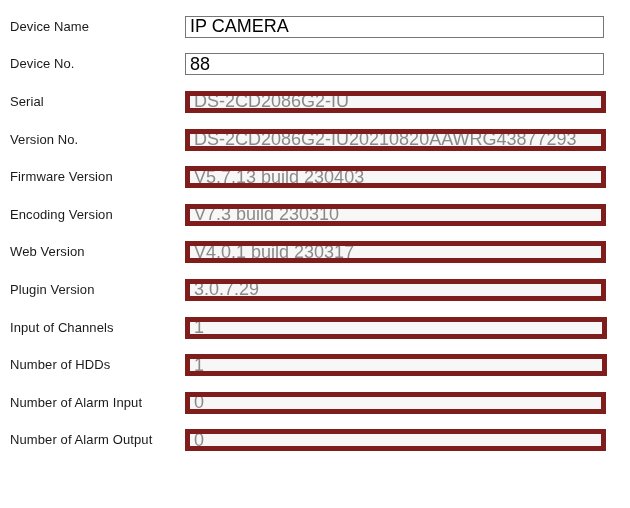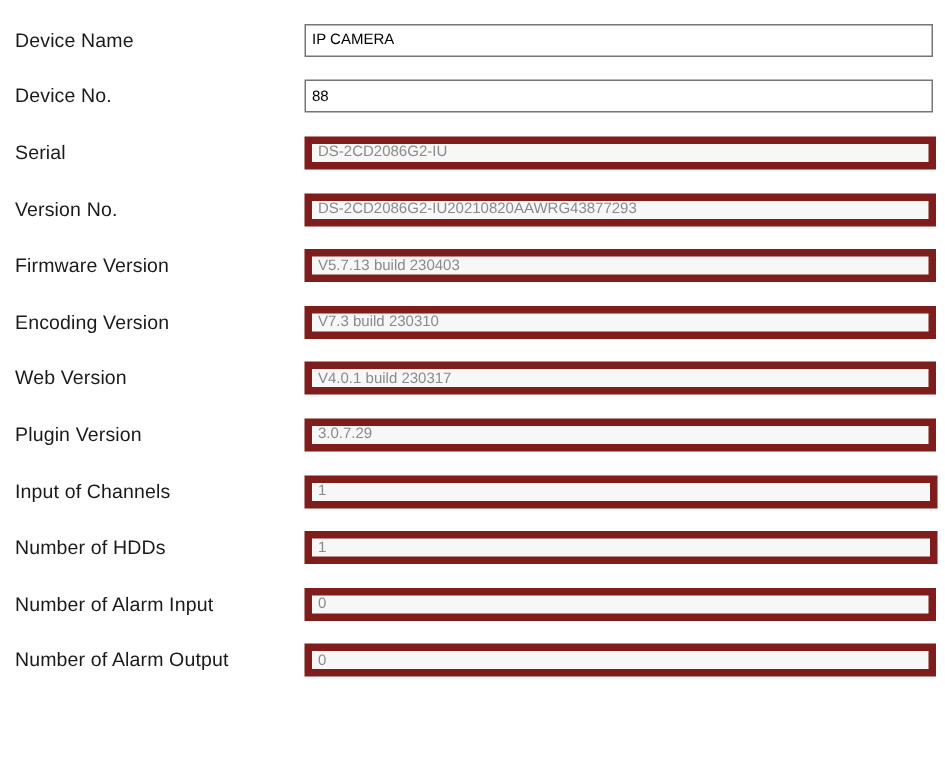--- a/index.html
+++ b/index.html
@@ -23,41 +23,40 @@
     padding-top: 8px;
     background: #ffffff;
   }
 
   .form-row {
     display: flex;
     align-items: center;
     height: 37.6px;
     width: 100%;
     box-sizing: border-box;
-    gap: 18px;
   }
 
   .field-label {
     flex: 0 0 auto;
     width: 185px;
     padding-left: 10px;
     box-sizing: border-box;
     font-size: 13px;
     line-height: 16px;
     color: #1a1a1a;
     white-space: nowrap;
     letter-spacing: 0.1px;
   }
 
   .field-control {
     flex: 0 0 auto;
     box-sizing: border-box;
     height: 22px;
     line-height: 20px;
-    font-size: 10px;
+    font-size: 18px;
     font-family: "Liberation Sans", sans-serif;
     padding: 0 4px;
     outline: none;
     white-space: nowrap;
     overflow: hidden;
     text-overflow: clip;
     display: block;
   }
 
   

